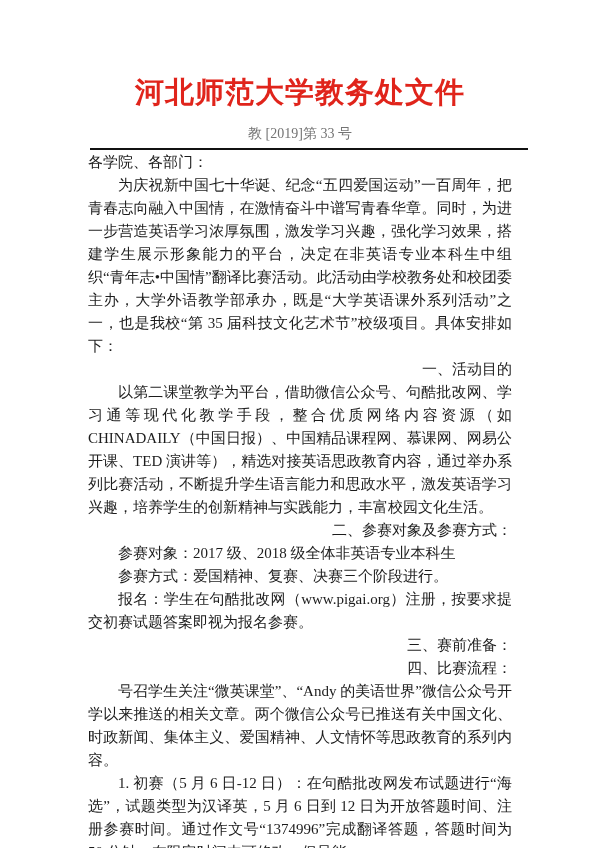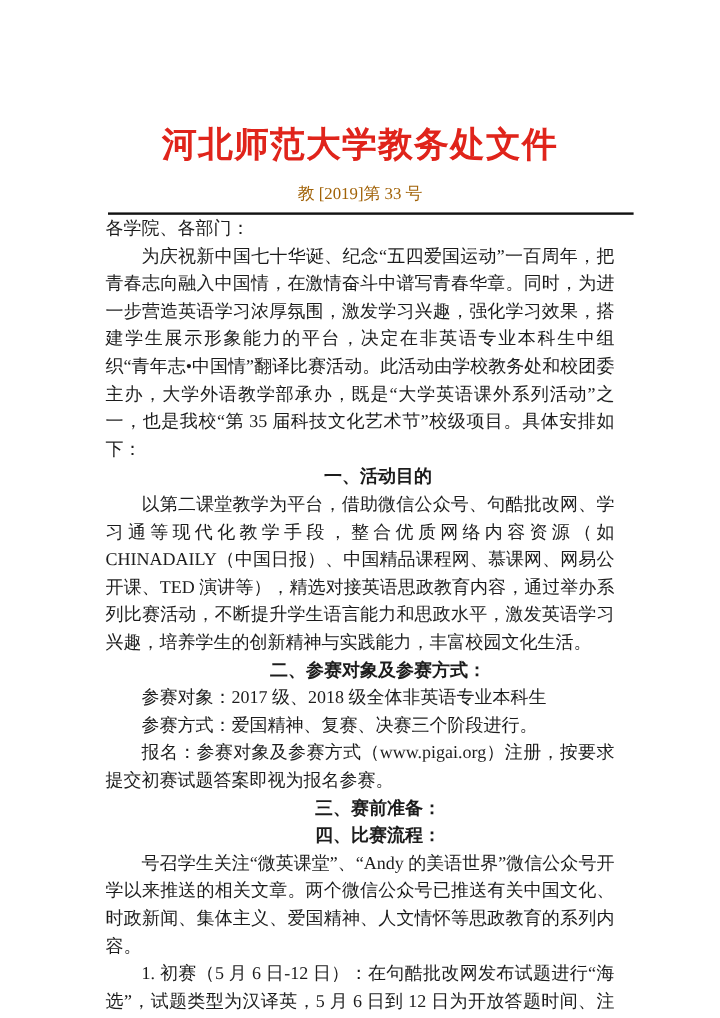--- a/index.html
+++ b/index.html
@@ -21,28 +21,27 @@
     overflow:hidden;
   }
   .doc-title{
     font-size:29px;
     line-height:36px;
     font-weight:bold;
     text-align:center;
     color:var(--title-red);
     letter-spacing:1px;
     white-space:nowrap;
-    margin-top:29px;
   }
   .doc-number{
     margin-top:14px;
     font-size:14px;
     line-height:20px;
     text-align:center;
-    color:#a16207;
+    color:#737373;
   }
   .divider{
     margin-top:4px;
     margin-left:2px;
     width:438px;
     height:2px;
     background:var(--divider);
   }
   .subject{
     margin-top:28px;
@@ -63,22 +62,22 @@
     text-align:justify;
   }
   .doc-body .salutation{
     text-indent:0;
   }
   .doc-body .paragraph{
     text-indent:2em;
   }
   .doc-body .heading{
     text-indent:2em;
-    font-weight:bold;
-    text-align:center;
+    font-weight:normal;
+    text-align:right;
   }
 </style>
 </head>
 <body>
 
 <div class="page">
 
   <div class="doc-title">河北师范大学教务处文件</div>
 
   <div class="doc-number">教 [2019]第 33 号</div>
@@ -87,20 +86,20 @@
 
 
   <div class="doc-body">
       <div class="block salutation">各学院、各部门：</div>
       <div class="block paragraph">为庆祝新中国七十华诞、纪念“五四爱国运动”一百周年，把青春志向融入中国情，在激情奋斗中谱写青春华章。同时，为进一步营造英语学习浓厚氛围，激发学习兴趣，强化学习效果，搭建学生展示形象能力的平台，决定在非英语专业本科生中组织“青年志•中国情”翻译比赛活动。此活动由学校教务处和校团委主办，大学外语教学部承办，既是“大学英语课外系列活动”之一，也是我校“第 35 届科技文化艺术节”校级项目。具体安排如下：</div>
       <div class="block heading">一、活动目的</div>
       <div class="block paragraph">以第二课堂教学为平台，借助微信公众号、句酷批改网、学习通等现代化教学手段，整合优质网络内容资源（如 CHINADAILY（中国日报）、中国精品课程网、慕课网、网易公开课、TED 演讲等），精选对接英语思政教育内容，通过举办系列比赛活动，不断提升学生语言能力和思政水平，激发英语学习兴趣，培养学生的创新精神与实践能力，丰富校园文化生活。</div>
       <div class="block heading">二、参赛对象及参赛方式：</div>
       <div class="block paragraph">参赛对象：2017 级、2018 级全体非英语专业本科生</div>
       <div class="block paragraph">参赛方式：爱国精神、复赛、决赛三个阶段进行。</div>
-      <div class="block paragraph">报名：参赛对象及参赛方式（www.pigai.org）注册，按要求提交初赛试题答案即视为报名参赛。</div>
+      <div class="block paragraph">报名：学生在句酷批改网（www.pigai.org）注册，按要求提交初赛试题答案即视为报名参赛。</div>
       <div class="block heading">三、赛前准备：</div>
       <div class="block heading">四、比赛流程：</div>
       <div class="block paragraph">号召学生关注“微英课堂”、“Andy 的美语世界”微信公众号开学以来推送的相关文章。两个微信公众号已推送有关中国文化、时政新闻、集体主义、爱国精神、人文情怀等思政教育的系列内容。</div>
       <div class="block paragraph">1. 初赛（5 月 6 日-12 日）：在句酷批改网发布试题进行“海选”，试题类型为汉译英，5 月 6 日到 12 日为开放答题时间、注册参赛时间。通过作文号“1374996”完成翻译答题，答题时间为 50 分钟，在限定时间内可修改，但只能</div>
     </div>
 
 </div>
 
 </body></html>

